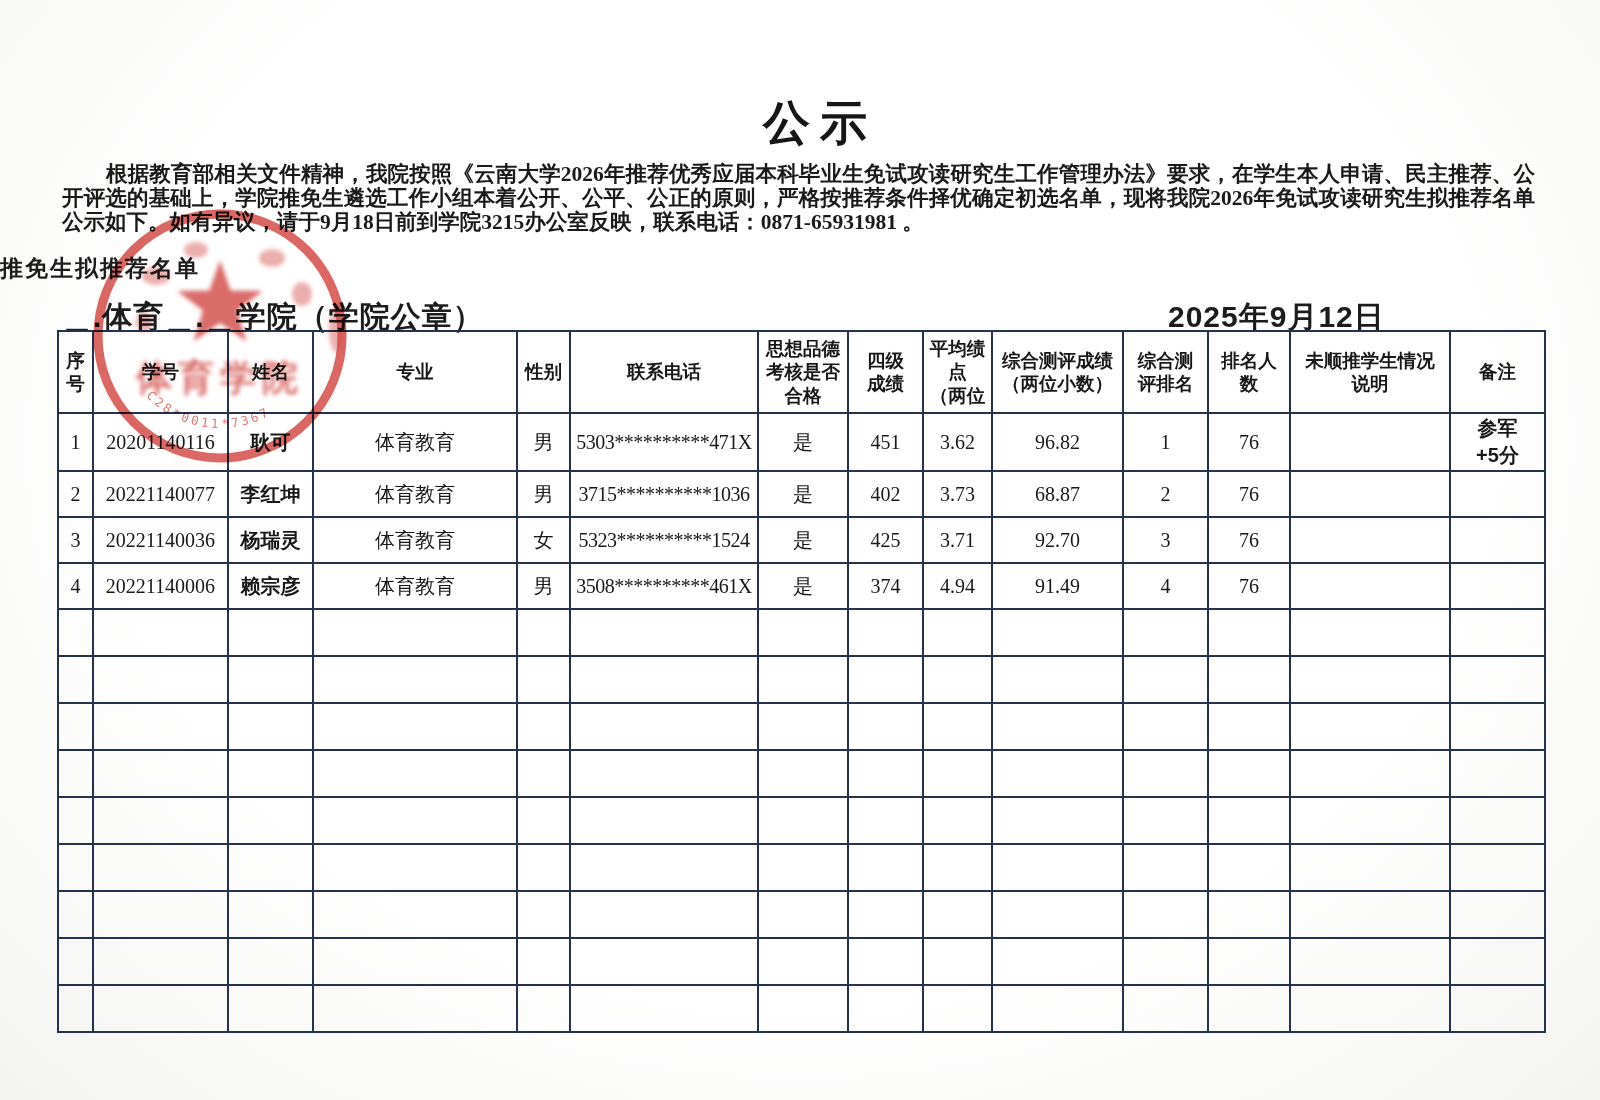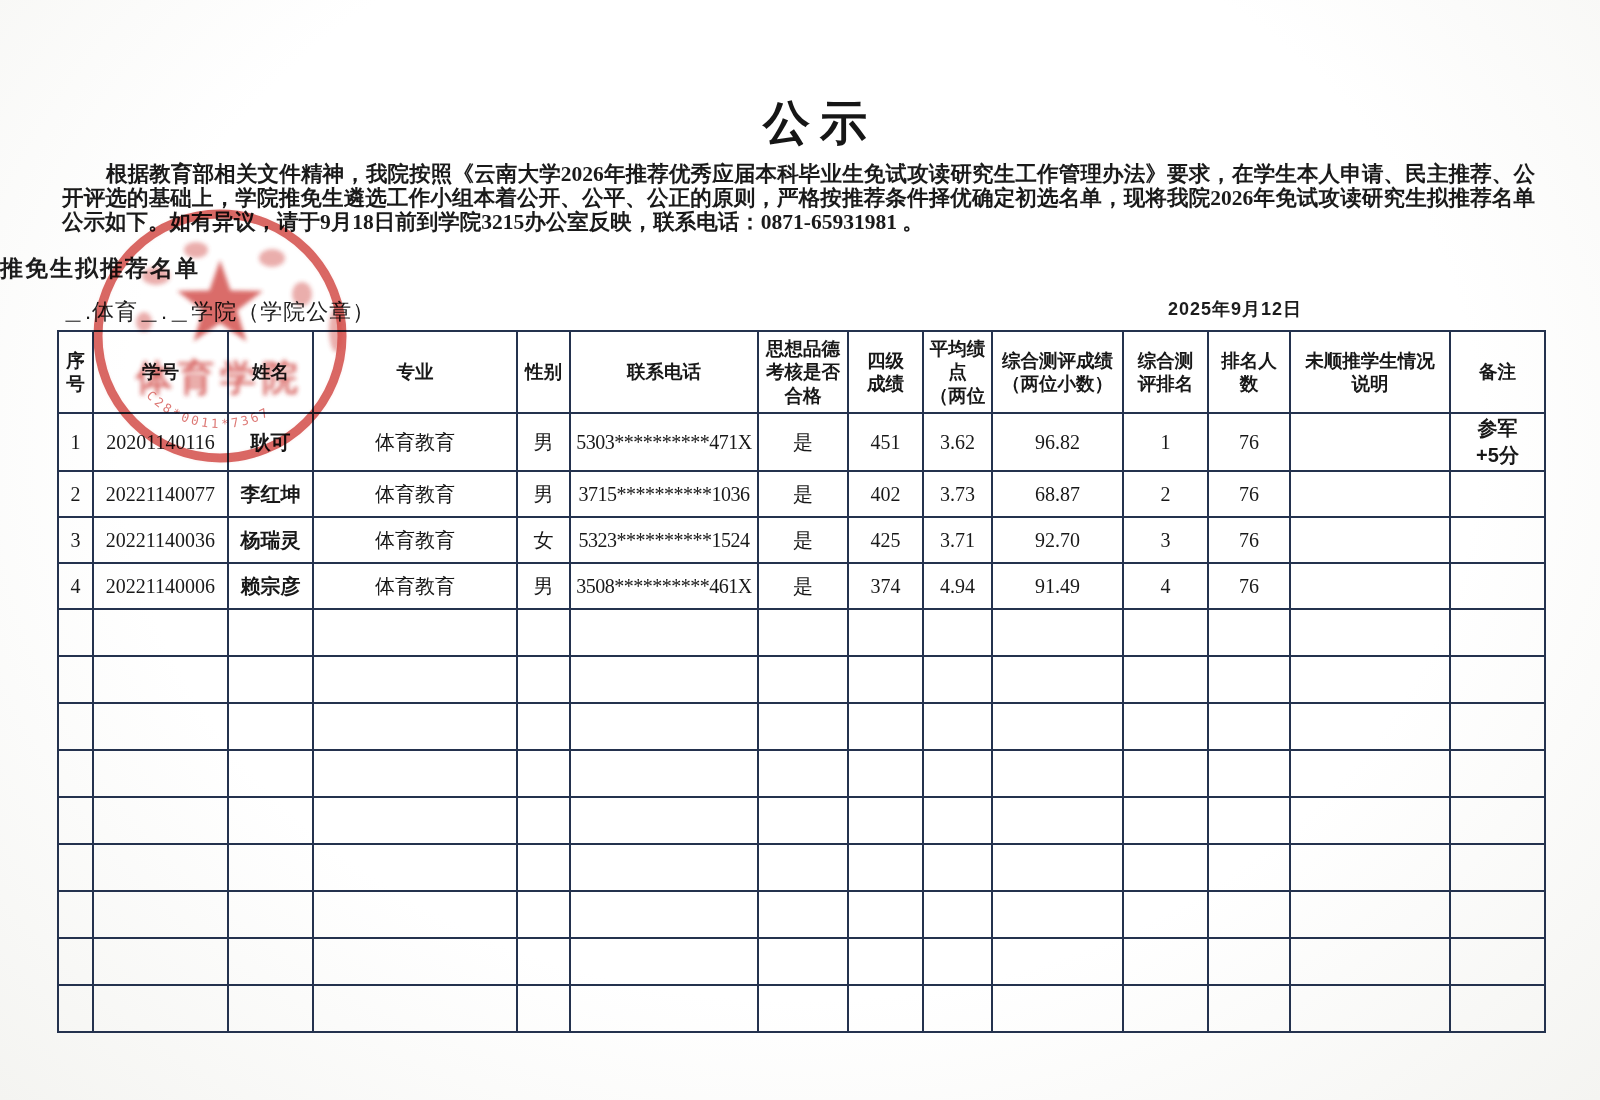--- a/index.html
+++ b/index.html
@@ -28,25 +28,25 @@
   }
   .list-title{
     position:absolute;top:253px;left:0;width:1600px;text-align:left;
     font-size:23px;font-weight:bold;letter-spacing:2px;
     font-family:"Liberation Sans","DejaVu Sans",sans-serif;
   }
   .meta-row{position:absolute;top:297px;left:0;width:1600px;height:30px;
     font-family:"Liberation Sans","DejaVu Sans",sans-serif;}
   .college-line{
     position:absolute;left:62px;top:0;
-    font-size:22px;font-weight:normal;letter-spacing:1px;
+    font-size:30px;font-weight:bold;letter-spacing:1px;
   }
   .doc-date{
     position:absolute;left:1168px;top:0;
-    font-size:18px;font-weight:bold;letter-spacing:1px;
+    font-size:30px;font-weight:bold;letter-spacing:1px;
   }
   table.rec{
     position:absolute;top:330px;left:57px;
     border-collapse:collapse;table-layout:fixed;
     background:transparent;
   }
   table.rec td, table.rec th{
     border:2px solid #24324e;
     text-align:center;vertical-align:middle;
     padding:1px 3px;overflow:hidden;

